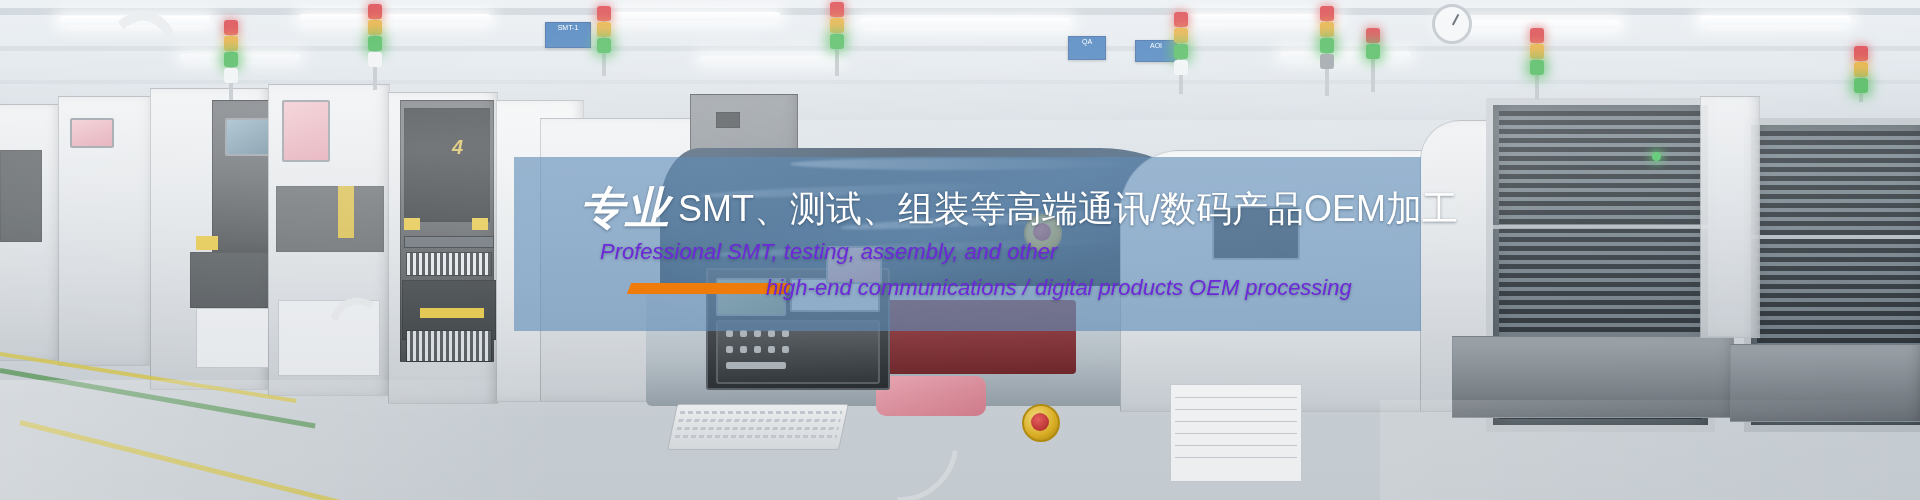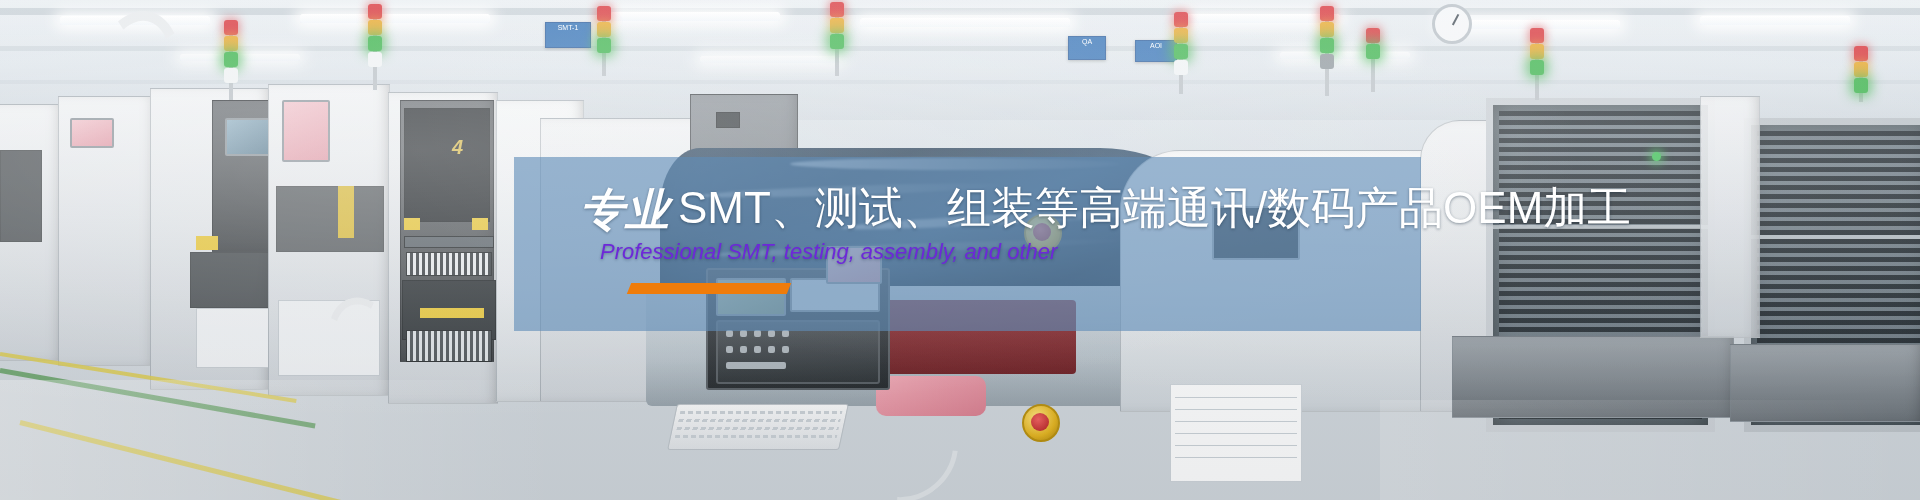--- a/index.html
+++ b/index.html
@@ -205,21 +205,21 @@
     text-shadow:0 1px 3px rgba(20,40,60,.45);
   }
   .headline .hl-strong {
     font-size:44px;
     font-weight:bold;
     font-style:italic;
     letter-spacing:1px;
     vertical-align:-2px;
   }
   .headline .hl-rest {
-    font-size:44px;
+    font-size:36px;
     font-weight:normal;
     letter-spacing:0px;
     margin-left:8px;
   }
 
   .sub1, .sub2 {
     position:absolute;
     color:#6d28d9;
     font-style:italic;
     font-size:22px;
@@ -453,17 +453,18 @@
     <div class="overlay-inner">
 
       <div class="headline">
         <span class="hl-strong">专业</span><span class="hl-rest">SMT、测试、组装等高端通讯/数码产品OEM加工</span>
       </div>
 
       <div class="sub1">Professional SMT, testing, assembly, and other</div>
 
       <div class="accent-bar"></div>
 
+      <div class="sub2">high-end communications / digital products OEM processing</div>
 
     </div>
   </div>
 
 </div>
 
 </body></html>

